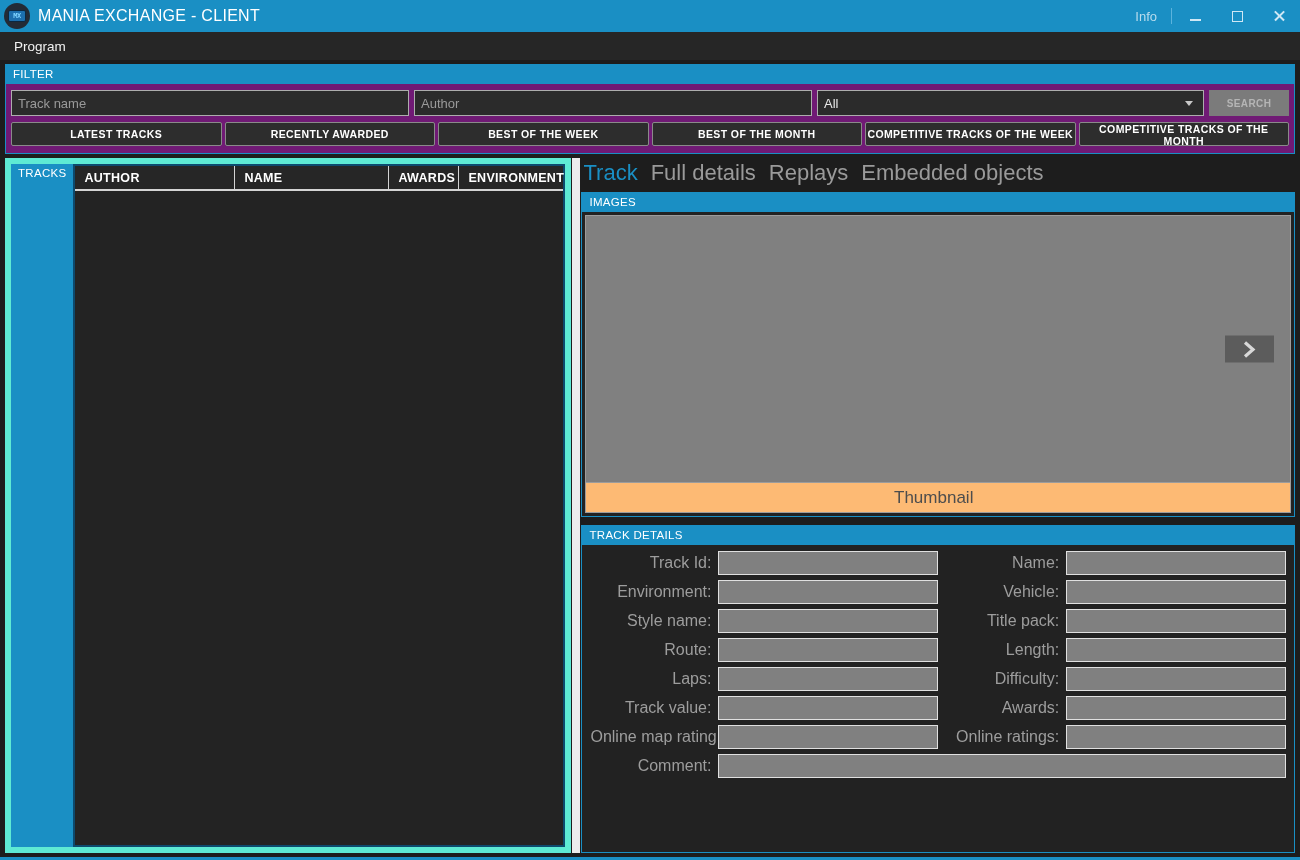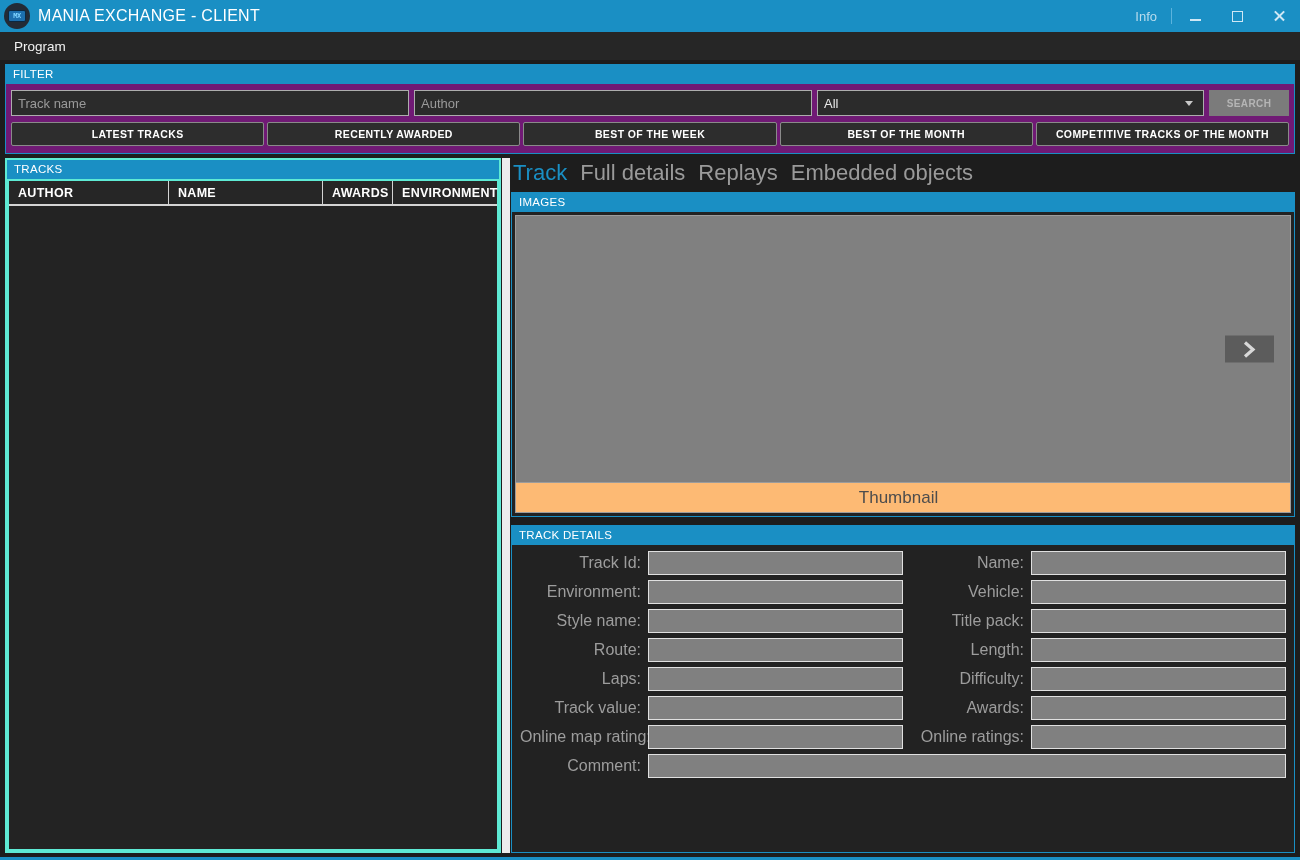--- a/index.html
+++ b/index.html
@@ -183,24 +183,24 @@
   
   .main-area {
     flex: 1 1 auto;
     display: flex;
     padding: 4px 5px 4px 5px;
     min-height: 0;
   }
 
   .tracks-group {
     flex: 0 0 492px;
-    border: 2px solid #5eead4;
-    background: #5eead4;
-    display: flex;
-    flex-direction: column;
+    border: 6px solid #5eead4;
+    background: #0c4a6e;
+    display: flex;
+    flex-direction: row;
     min-height: 0;
   }
   .tracks-body {
     flex: 1 1 auto;
     background: #232323;
     margin: 2px;
     display: flex;
     flex-direction: column;
     min-height: 0;
   }
@@ -365,20 +365,21 @@
           <span class="combo-val">All</span>
           <span class="caret"></span>
         </div>
         <button class="search-btn">SEARCH</button>
       </div>
       <div class="filter-row-2">
         <button class="filter-btn">LATEST TRACKS</button>
         <button class="filter-btn">RECENTLY AWARDED</button>
         <button class="filter-btn">BEST OF THE WEEK</button>
         <button class="filter-btn">BEST OF THE MONTH</button>
+        <button class="filter-btn">COMPETITIVE TRACKS OF THE WEEK</button>
         <button class="filter-btn">COMPETITIVE TRACKS OF THE MONTH</button>
       </div>
     </div>
   </div>
 
   <div class="main-area">
 
     <div class="tracks-group">
       <div class="group-header">TRACKS</div>
       <div class="tracks-body">

